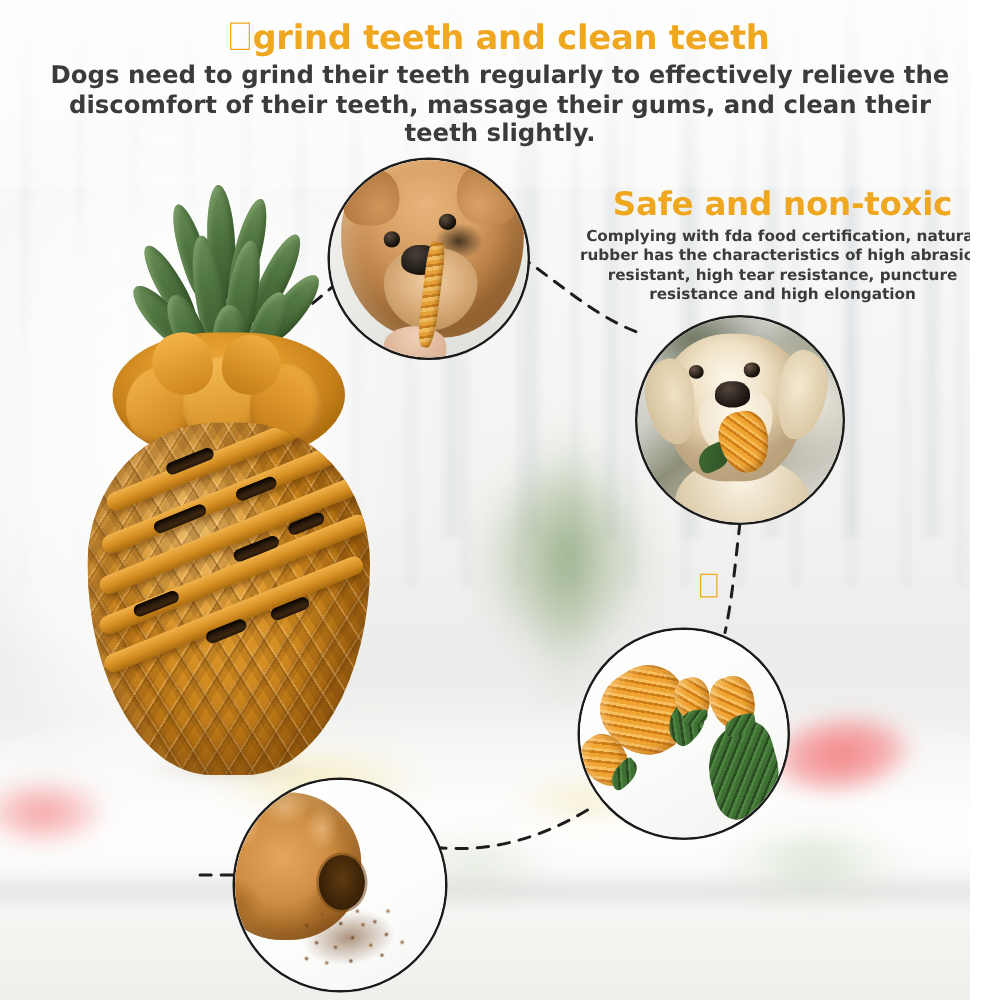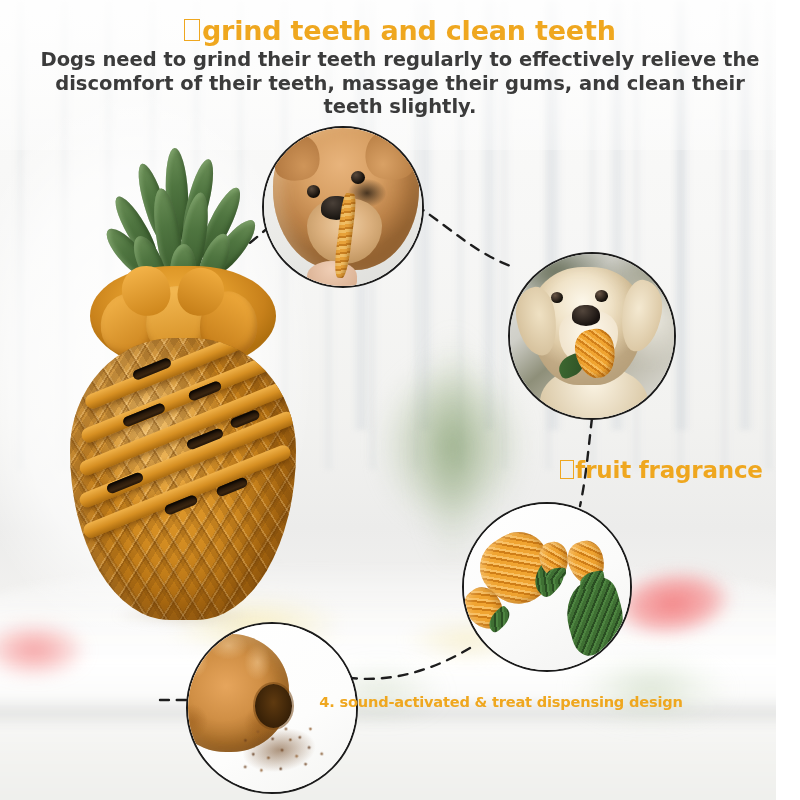--- a/index.html
+++ b/index.html
@@ -532,22 +532,25 @@
       <div class="treat-hole"></div>
       <div class="kibble"></div>
     </div>
   </div>
 
   <div class="txt" id="title-block">
     <div class="head-orange" id="title-main"><span class="tofu"></span><span>grind teeth and clean teeth</span></div>
     <div class="body-dark" id="title-sub">Dogs need to grind their teeth regularly to effectively relieve the discomfort of their teeth, massage their gums, and clean their teeth slightly.</div>
   </div>
 
+  <div class="txt" id="safe-block">
+    <div class="head-orange" id="safe-title">Safe and non-toxic</div>
+    <div class="body-dark" id="safe-body">Complying with fda food certification, natural rubber has the characteristics of high abrasion resistant, high tear resistance, puncture resistance and high elongation</div>
+  </div>
 
   <div class="txt" id="frag-block">
-    <div class="head-orange" id="frag-title"><span class="tofu"></span><span>fruit fragrance</span></div>
+    <div class="head-orange" id="frag-title"><span class="tofu"></span></div>
   </div>
 
   <div class="txt" id="sound-block">
-    <div class="head-orange" id="sound-title">4. sound-activated &amp; treat dispensing design</div>
   </div>
 
 </div>
 
 </body></html>

